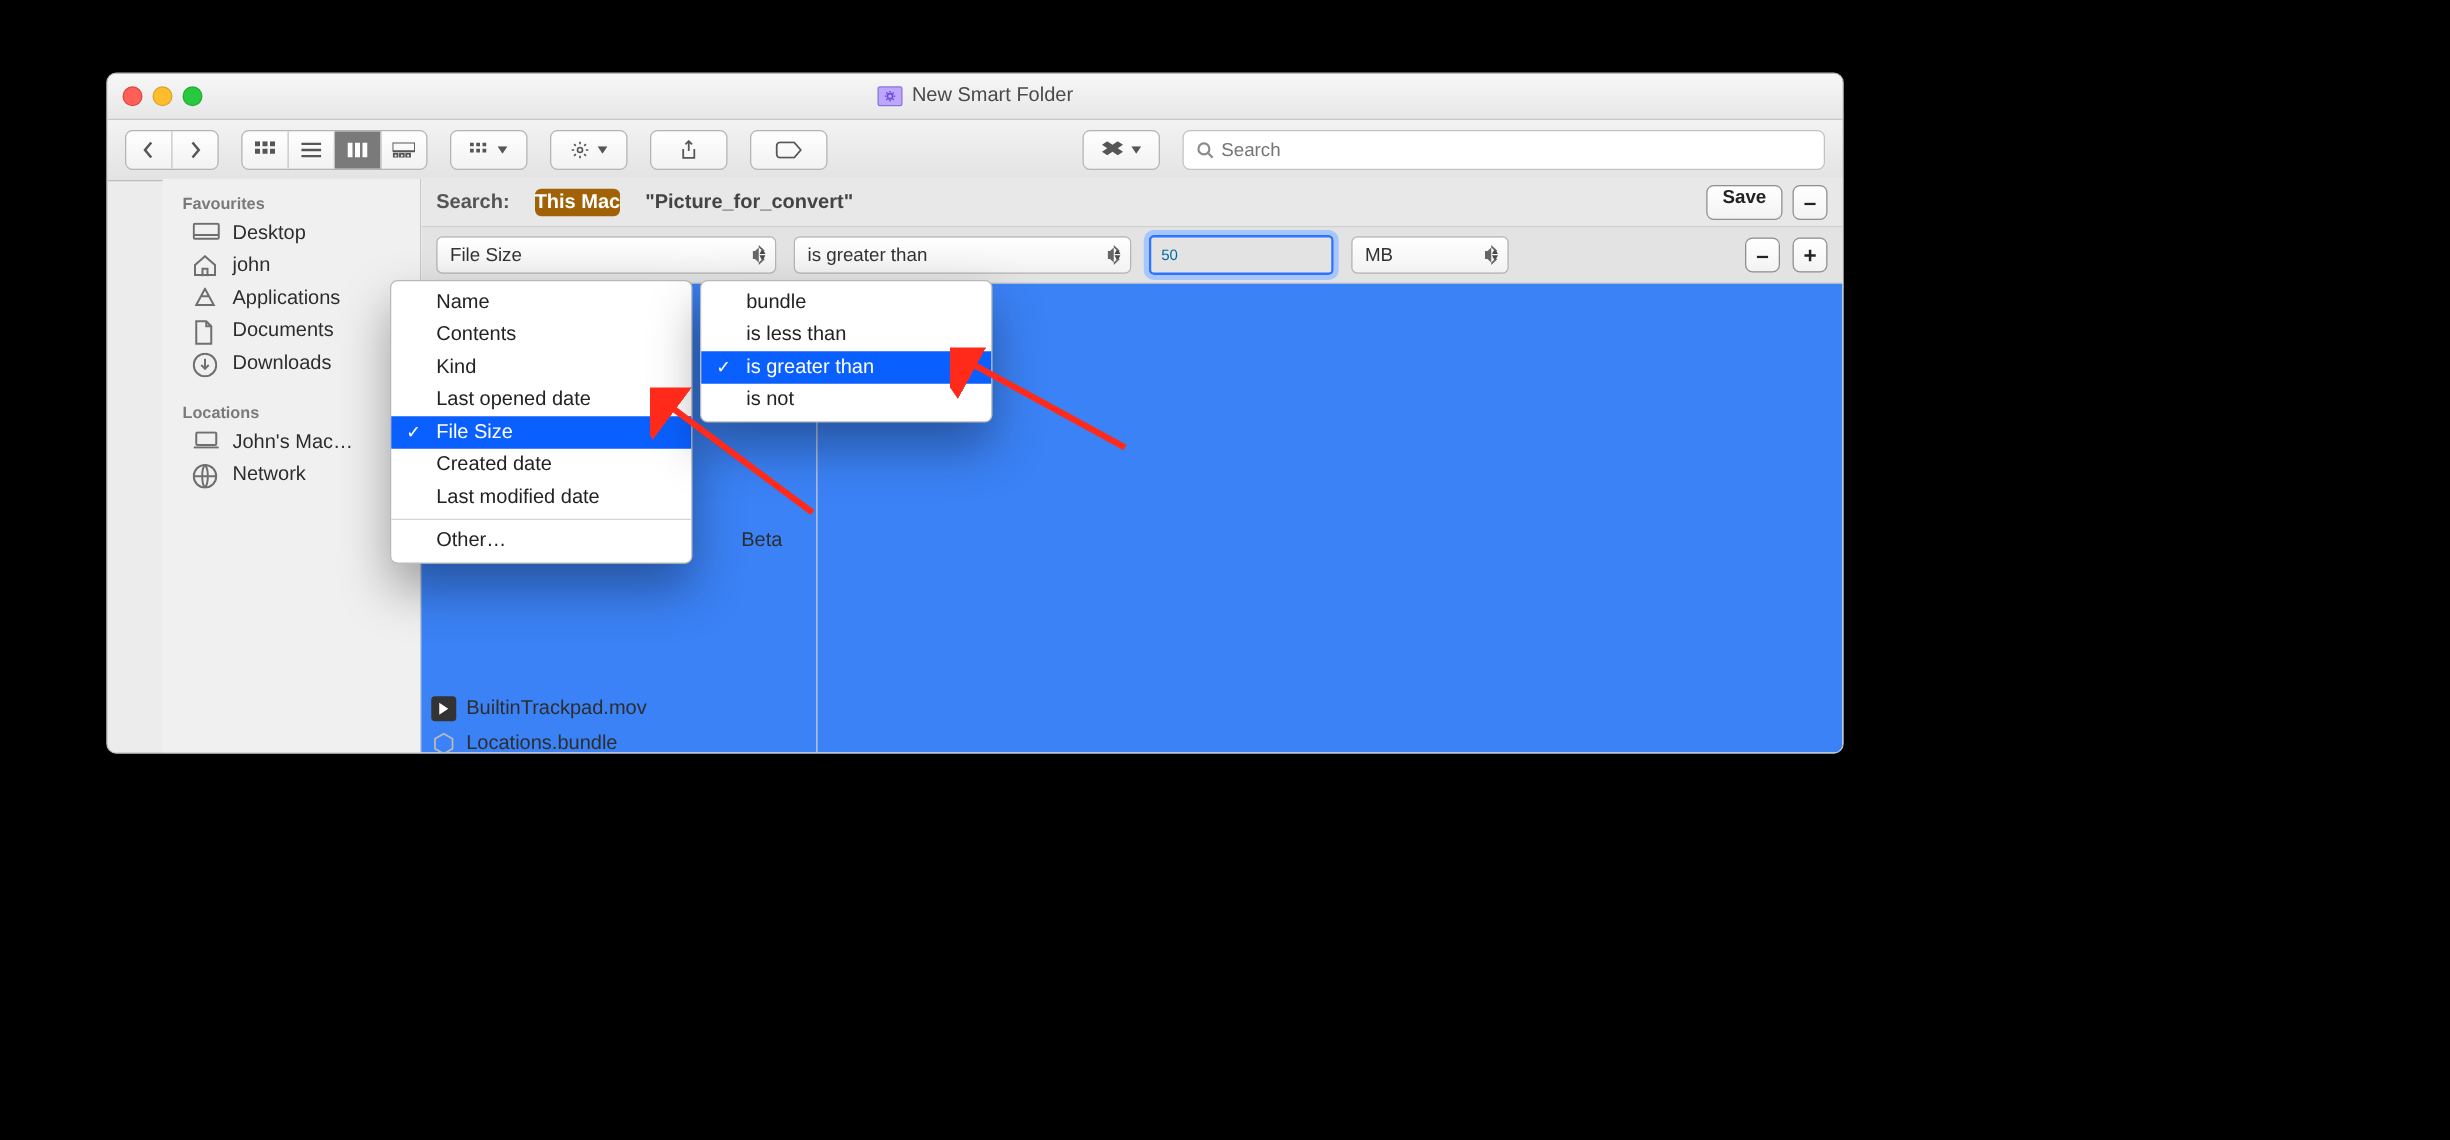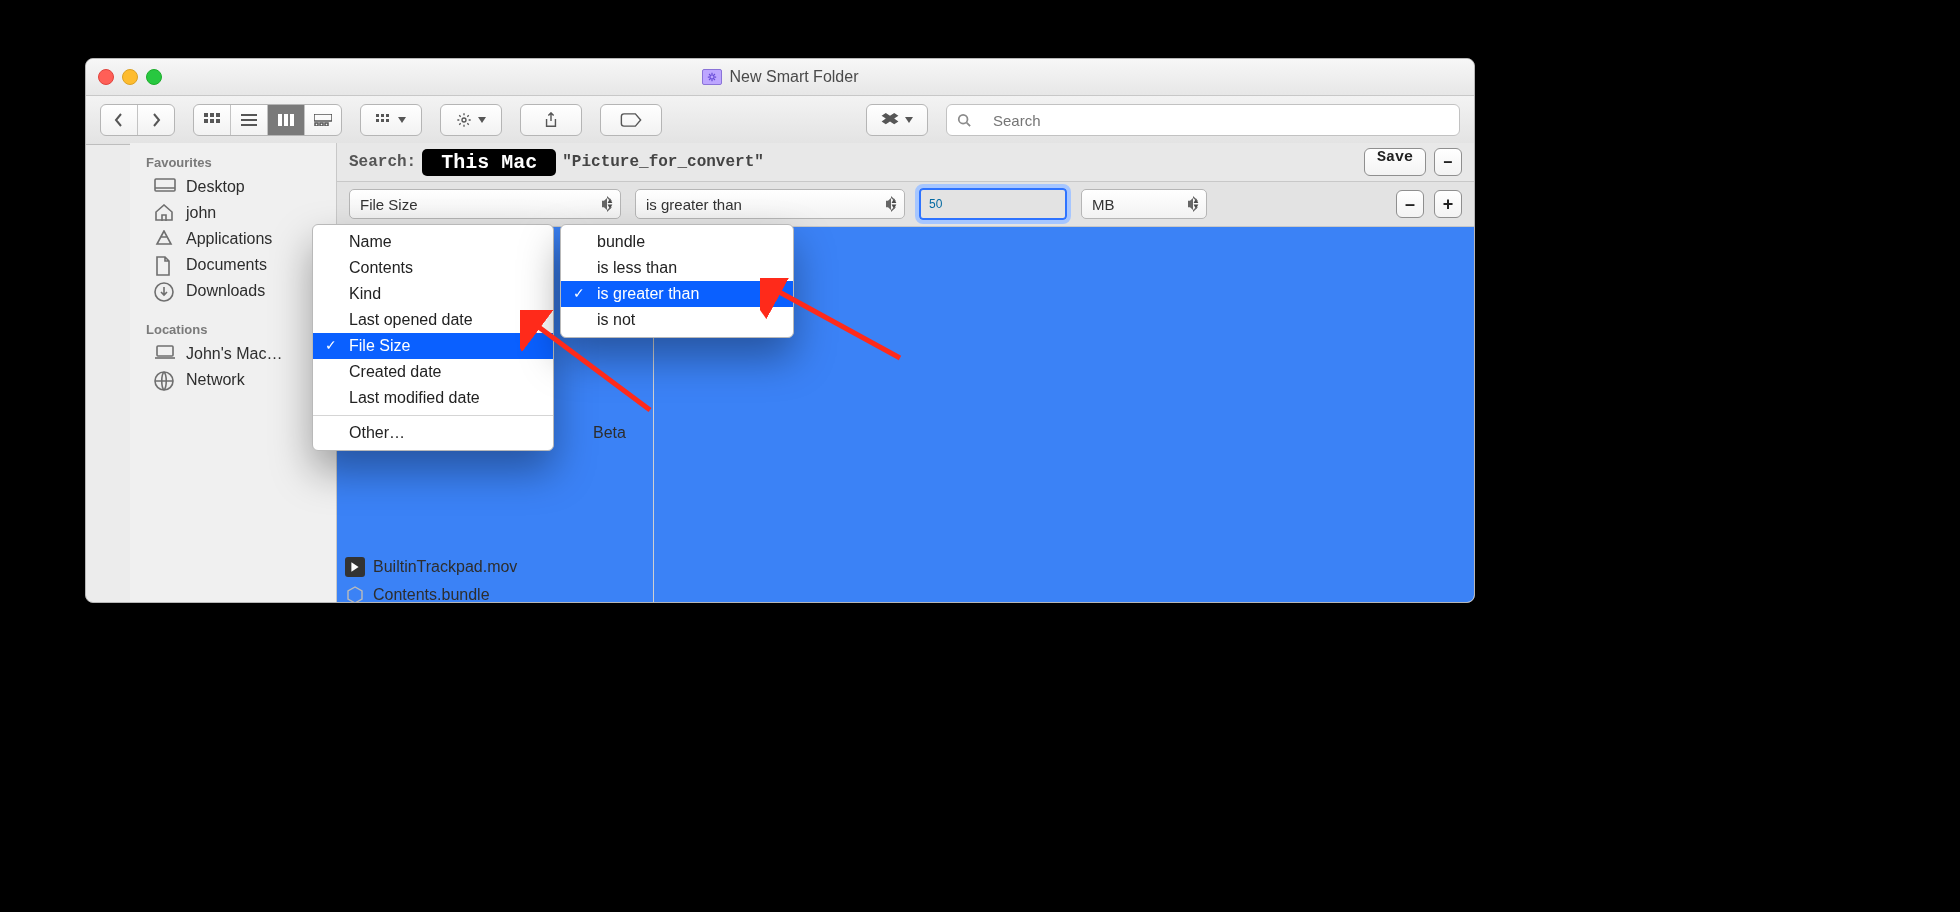--- a/index.html
+++ b/index.html
@@ -15,35 +15,35 @@
   .title-center{display:flex;align-items:center;gap:8px;font-size:16px;color:#4a4a4a;}
   .smart-ico{width:18px;height:14px;background:#bda6ff;border:1px solid #8a73d8;border-radius:2px;display:flex;align-items:center;justify-content:center;color:#6a4dd8;font-size:10px;}
   
   .toolbar{height:48px;background:linear-gradient(#f3f3f3,#e3e3e3);border-bottom:1px solid #bdbdbd;display:flex;align-items:center;padding:0 14px;gap:18px;}
   .tb-group{display:flex;height:30px;border:1px solid #b5b5b5;border-radius:6px;overflow:hidden;background:linear-gradient(#ffffff,#f2f2f2);}
   .tb-btn{width:36px;display:flex;align-items:center;justify-content:center;border-right:1px solid #c3c3c3;color:#565656;cursor:pointer;font-size:13px;}
   .tb-btn:last-child{border-right:none;}
   .tb-btn.active{background:#7a7a7a;color:#fff;}
   .tb-single{height:30px;min-width:40px;padding:0 10px;border:1px solid #b5b5b5;border-radius:6px;background:linear-gradient(#ffffff,#f2f2f2);display:flex;align-items:center;justify-content:center;gap:6px;color:#565656;cursor:pointer;}
   .spacer{flex:1;}
-  .searchbox{height:30px;width:492px;border:1px solid #c2c2c2;border-radius:6px;background:#fff;display:flex;align-items:center;padding:0 10px;gap:20px;color:#8b8b8b;}
+  .searchbox{height:30px;width:492px;border:1px solid #c2c2c2;border-radius:6px;background:#fff;display:flex;align-items:center;padding:0 10px;gap:4px;color:#8b8b8b;}
   .searchbox input{border:none;outline:none;font-size:15px;color:#333;flex:1;background:transparent;}
   
   .i{display:inline-flex;}
   
   .content{position:absolute;top:84px;bottom:0;left:0;right:0;display:flex;margin-left:44px;}
   .sidebar{width:206px;background:#f0f0f0;border-right:1px solid #c8c8c8;padding-top:8px;}
   .sb-head{font-size:13px;color:#7a7a7a;font-weight:600;padding:4px 16px;}
   .sb-item{display:flex;align-items:center;gap:10px;padding:4px 16px 4px 24px;font-size:16px;color:#2d2d2d;cursor:pointer;}
   .sb-item .i{width:22px;height:18px;color:#6f6f6f;}
   .main{flex:1;background:#fff;display:flex;flex-direction:column;}
   
-  .scopebar{height:38px;background:#e8e8e8;border-bottom:1px solid #c8c8c8;display:flex;align-items:center;padding:0 12px;gap:6px;font-family:Liberation Mono, monospace;}
+  .scopebar{height:38px;background:#e8e8e8;border-bottom:1px solid #c8c8c8;display:flex;align-items:center;padding:0 12px;gap:20px;}
   .scopebar .lbl{font-size:16px;color:#555;font-weight:600;}
-  .scope-pill{background:#000000;color:#fff;border-radius:5px;padding:2px 19px;font-size:20px;font-weight:600;}
+  .scope-pill{background:#a16207;color:#fff;border-radius:5px;padding:2px 0;font-size:16px;font-weight:600;}
   .scope-alt{font-size:16px;color:#444;font-weight:600;}
   .scope-right{margin-left:auto;display:flex;gap:8px;}
   .save-btn{height:26px;padding:0 12px;border:1px solid #8f8f8f;border-radius:6px;background:linear-gradient(#ffffff,#f3f3f3);font-size:15px;font-weight:600;cursor:pointer;}
   .rnd{width:26px;height:26px;border:1px solid #8f8f8f;border-radius:6px;background:linear-gradient(#ffffff,#f3f3f3);display:flex;align-items:center;justify-content:center;font-size:18px;font-weight:700;cursor:pointer;}
   
   .criteria{height:44px;background:#e3e3e3;border-bottom:1px solid #c8c8c8;display:flex;align-items:center;padding:0 12px;gap:14px;}
   .crit-right{margin-left:auto;display:flex;gap:10px;}
   .popup{height:28px;padding:0 28px 0 10px;border:1px solid #b5b5b5;border-radius:5px;background:linear-gradient(#ffffff,#f2f2f2);font-size:15px;color:#333;position:relative;display:flex;align-items:center;cursor:pointer;}
   .popup::after{content:"";position:absolute;right:6px;top:4px;width:14px;height:20px;background:
     linear-gradient(#666,#666) center 5px/8px 1.5px no-repeat,
@@ -313,21 +313,21 @@
                 </svg>
               </span>
             <span>BuiltinTrackpad.mov</span>
           </div>
           <div class="fileitem" style="top:358px;">
             <span class="fi-ico">
                 <svg width="18" height="18" viewBox="0 0 18 18" fill="none" stroke="#bbb" stroke-width="1.4">
                   <path d="M9 1 2 5v8l7 4 7-4V5z"></path>
                 </svg>
               </span>
-            <span>Contents.bundle</span>
+            <span>Locations.bundle</span>
           </div>
 
         </div>
       </div>
     </div>
 
     <div class="dropdown" style="left:226px;top:165px;width:240px;">
       <div class="dd-item">Name</div>
       <div class="dd-item">Contents</div>
       <div class="dd-item">Kind</div>

